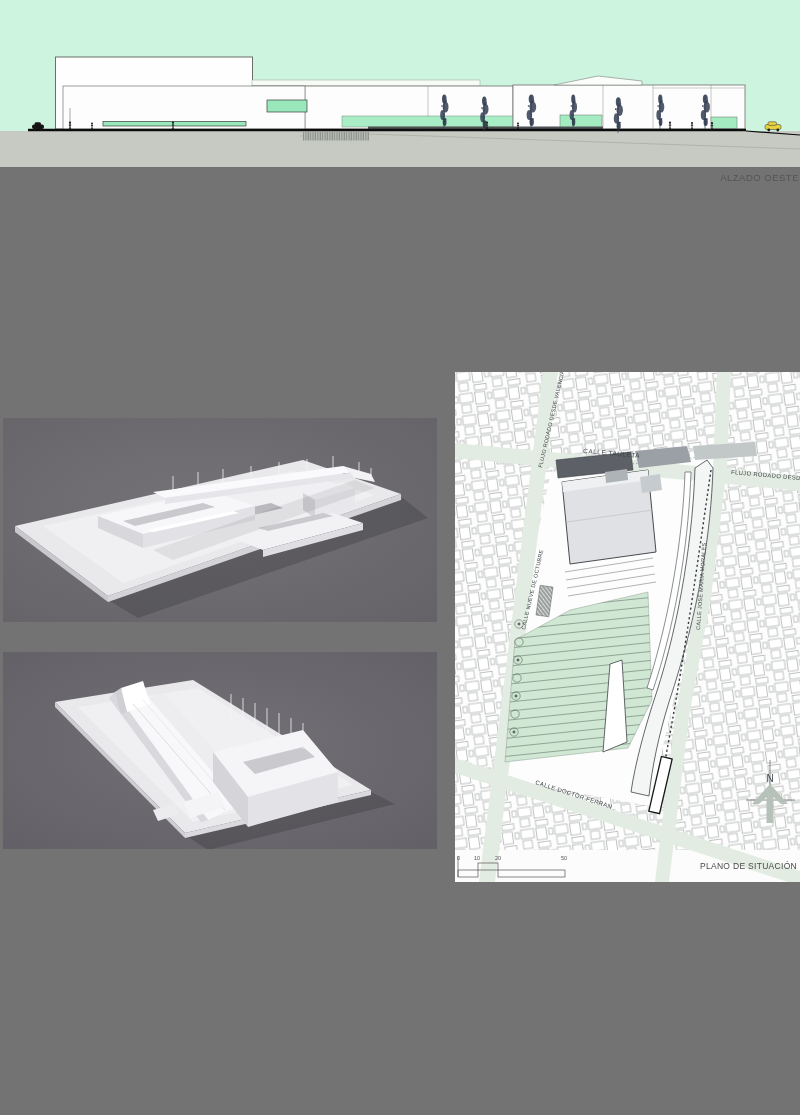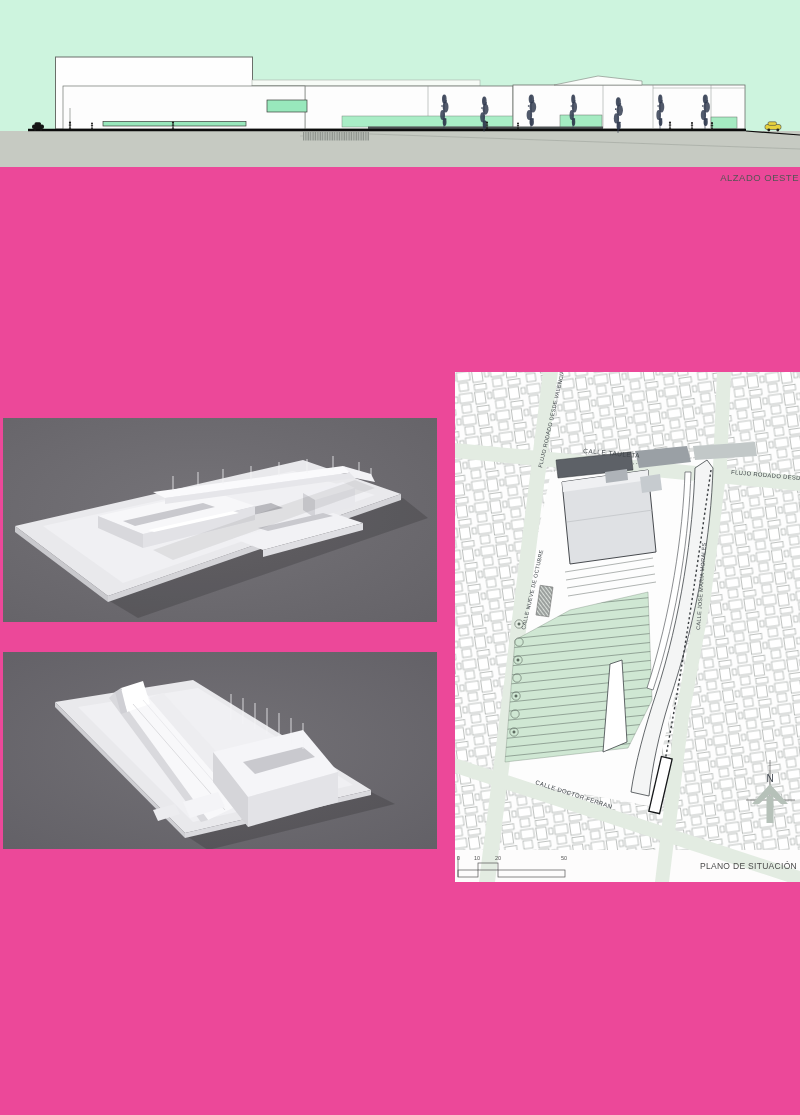--- a/index.html
+++ b/index.html
@@ -1,18 +1,18 @@
 <!DOCTYPE html>
 <html><head>
 <meta charset="utf-8">
 <style>
   html,body{margin:0;padding:0;}
   .sheet{
     position:relative;width:800px;height:1115px;overflow:hidden;
-    background:#ec4899;font-family:"Liberation Sans",sans-serif;
+    background:#737373;font-family:"Liberation Sans",sans-serif;
   }
   .abs{position:absolute;}
   svg{display:block;}
   text{font-family:"Liberation Sans",sans-serif;}
 </style>
 </head>
 <body>
 
 <div class="sheet">
 

